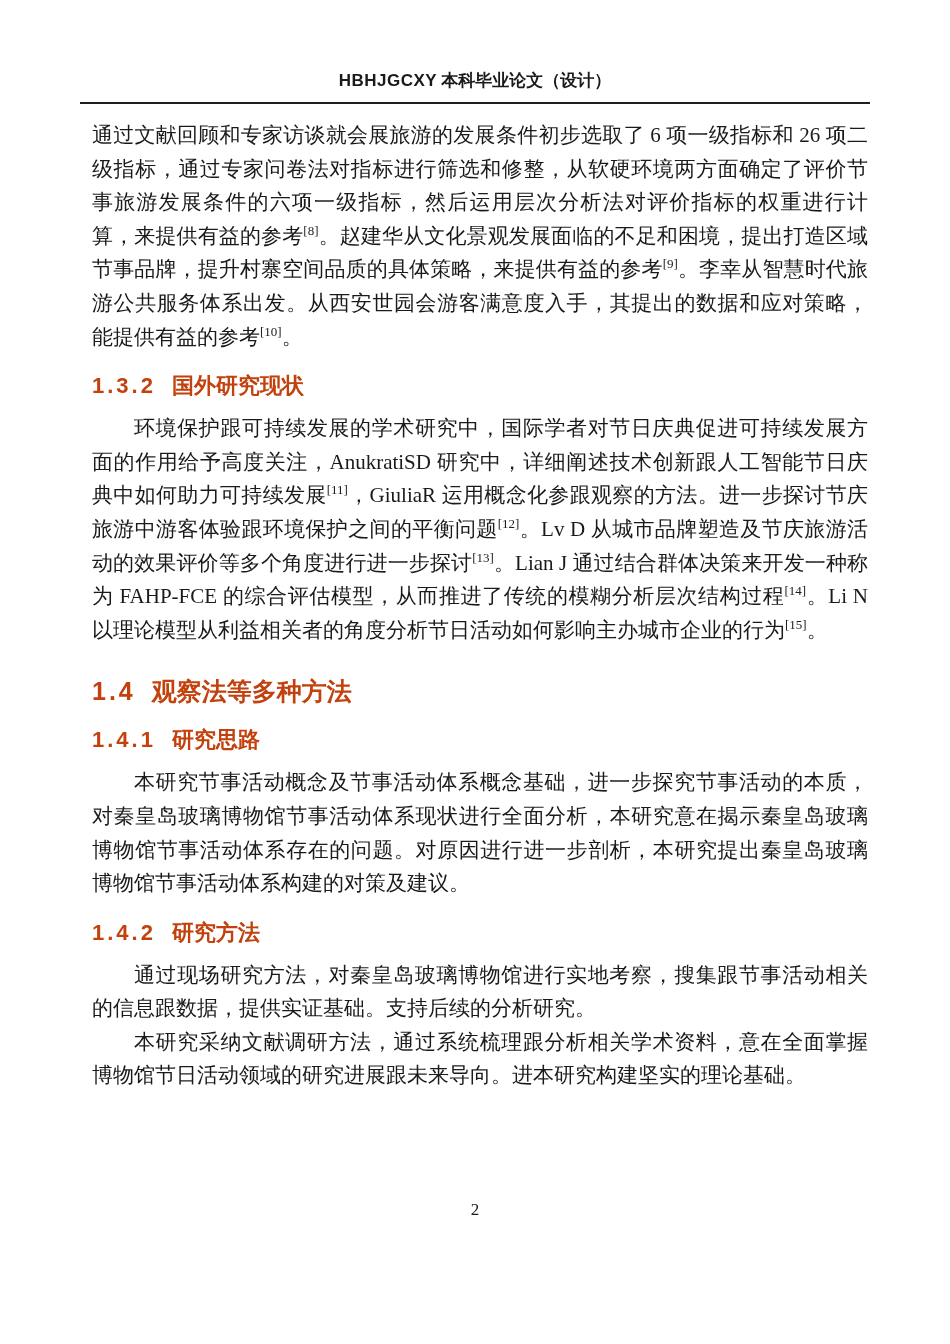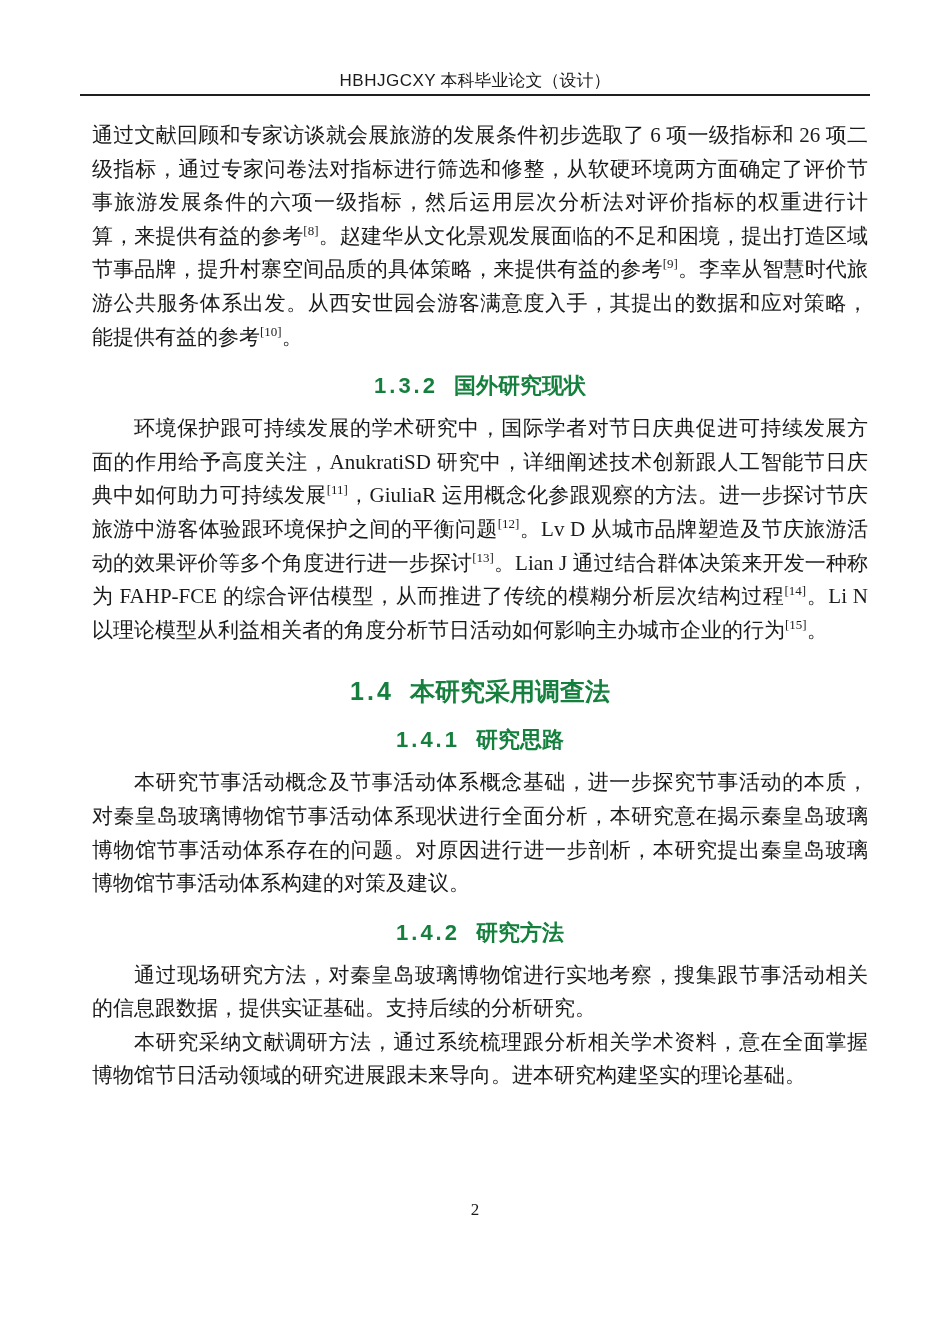--- a/index.html
+++ b/index.html
@@ -11,22 +11,23 @@
     font-family: "Liberation Serif", "DejaVu Serif", serif;
     color: #1a1a1a;
     overflow: hidden;
   }
   .header {
     position: absolute;
     top: 70px; left: 80px; width: 790px;
     text-align: center;
     font-size: 17px;
     line-height: 22px;
-    padding-bottom: 2px;
+    padding-bottom: 10px;
     border-bottom: 2px solid #1f1f1f;
+    font-weight: bold;
   }
   .header .code {
     font-family: "Liberation Sans", "DejaVu Sans", sans-serif;
     letter-spacing: 0.5px;
   }
   .content {
     position: absolute;
     top: 119px; left: 92px; width: 776px;
     font-size: 21px;
     line-height: 33.6px;
@@ -35,22 +36,22 @@
   p.body-para { margin: 0; }
   p.indent { text-indent: 2em; }
   sup.ref {
     font-size: 13px;
     line-height: 0;
     vertical-align: super;
   }
   h2.sec, h3.subsec {
     font-family: "Liberation Sans", "DejaVu Sans", sans-serif;
     font-weight: bold;
-    color: #15803d;
-    text-align: center;
+    color: #c2410c;
+    text-align: left;
   }
   h2.sec {
     font-size: 25px;
     line-height: 34px;
     margin: 27px 0 15px 0;
   }
   h3.subsec {
     font-size: 22px;
     line-height: 30px;
     margin: 17px 0 11px 0;
@@ -78,21 +79,21 @@
 
     <p class="body-para">通过文献回顾和专家访谈就会展旅游的发展条件初步选取了 6 项一级指标和 26 项二级指标，通过专家问卷法对指标进行筛选和修整，从软硬环境两方面确定了评价节事旅游发展条件的六项一级指标，然后运用层次分析法对评价指标的权重进行计算，来提供有益的参考<sup class="ref">[8]</sup>。赵建华从文化景观发展面临的不足和困境，提出打造区域节事品牌，提升村寨空间品质的具体策略，来提供有益的参考<sup class="ref">[9]</sup>。李幸从智慧时代旅游公共服务体系出发。从西安世园会游客满意度入手，其提出的数据和应对策略，能提供有益的参考<sup class="ref">[10]</sup>。</p>
 
     <h3 class="subsec">
       <span class="sec-num">1.3.2</span><span>国外研究现状</span>
     </h3>
 
     <p class="body-para indent">环境保护跟可持续发展的学术研究中，国际学者对节日庆典促进可持续发展方面的作用给予高度关注，AnukratiSD 研究中，详细阐述技术创新跟人工智能节日庆典中如何助力可持续发展<sup class="ref">[11]</sup>，GiuliaR 运用概念化参跟观察的方法。进一步探讨节庆旅游中游客体验跟环境保护之间的平衡问题<sup class="ref">[12]</sup>。Lv D 从城市品牌塑造及节庆旅游活动的效果评价等多个角度进行进一步探讨<sup class="ref">[13]</sup>。Lian J 通过结合群体决策来开发一种称为 FAHP-FCE 的综合评估模型，从而推进了传统的模糊分析层次结构过程<sup class="ref">[14]</sup>。Li N 以理论模型从利益相关者的角度分析节日活动如何影响主办城市企业的行为<sup class="ref">[15]</sup>。</p>
 
     <h2 class="sec">
-      <span class="sec-num">1.4</span><span>本研究采用调查法</span>
+      <span class="sec-num">1.4</span><span>观察法等多种方法</span>
     </h2>
 
     <h3 class="subsec">
       <span class="sec-num">1.4.1</span><span>研究思路</span>
     </h3>
 
     <p class="body-para indent">本研究节事活动概念及节事活动体系概念基础，进一步探究节事活动的本质，对秦皇岛玻璃博物馆节事活动体系现状进行全面分析，本研究意在揭示秦皇岛玻璃博物馆节事活动体系存在的问题。对原因进行进一步剖析，本研究提出秦皇岛玻璃博物馆节事活动体系构建的对策及建议。</p>
 
     <h3 class="subsec">
       <span class="sec-num">1.4.2</span><span>研究方法</span>

